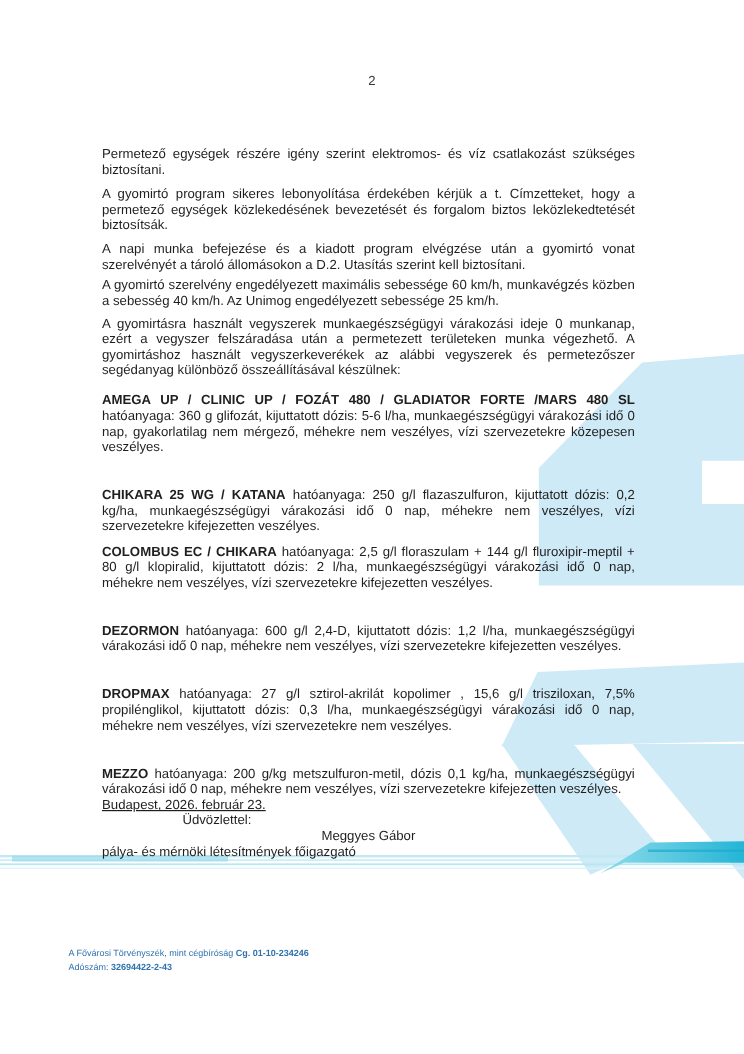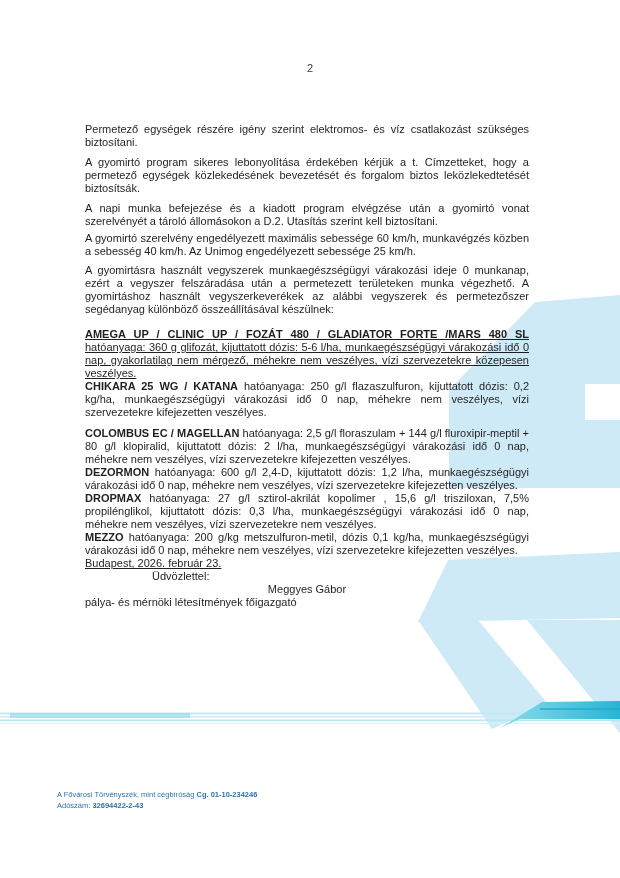--- a/index.html
+++ b/index.html
@@ -20,22 +20,22 @@
     text-align:center;font-size:11px;color:#3a3a3a;z-index:2;
   }
   .content{
     position:absolute;top:123px;left:85px;width:444px;z-index:2;
     font-size:11px;line-height:13px;
   }
   .content p{margin:0;text-align:justify;}
   p.p2,p.p3{margin-top:7px;}
   p.p4{margin-top:4px;}
   p.p5{margin-top:6px;}
-  p.chem{margin-top:0;}
-  p.chem-first{margin-top:12px;text-decoration:underline;}
+  p.chem{margin-top:27px;}
+  p.chem-first{margin-top:12px;}
   p.chem-colombus{margin-top:8px;}
   .chem b{font-weight:bold;}
   .date-line{margin-top:22px;text-align:left !important;text-decoration:underline;}
   .salutation{margin-top:14px;text-align:left !important;padding-left:67px;}
   .signer-name{margin-top:12px;text-align:center !important;}
   .signer-title{text-align:left;}
   .footer{
     position:absolute;left:57px;top:790px;z-index:2;
     font-size:7.5px;line-height:10.5px;color:#2f72ad;
   }
@@ -78,21 +78,21 @@
   <p class="p1">Permetező egységek részére igény szerint elektromos- és víz csatlakozást szükséges biztosítani.</p>
   <p class="p2">A gyomirtó program sikeres lebonyolítása érdekében kérjük a t. Címzetteket, hogy a permetező egységek közlekedésének bevezetését és forgalom biztos leközlekedtetését biztosítsák.</p>
   <p class="p3">A napi munka befejezése és a kiadott program elvégzése után a gyomirtó vonat szerelvényét a tároló állomásokon a D.2. Utasítás szerint kell biztosítani.</p>
   <p class="p4">A gyomirtó szerelvény engedélyezett maximális sebessége 60 km/h, munkavégzés közben a sebesség 40 km/h. Az Unimog engedélyezett sebessége 25 km/h.</p>
   <p class="p5">A gyomirtásra használt vegyszerek munkaegészségügyi várakozási ideje 0 munkanap, ezért a vegyszer felszáradása után a permetezett területeken munka végezhető. A gyomirtáshoz használt vegyszerkeverékek az alábbi vegyszerek és permetezőszer segédanyag különböző összeállításával készülnek:</p>
 
   <p class="chem chem-first"><b>AMEGA UP / CLINIC UP / FOZÁT 480 / GLADIATOR FORTE /MARS 480 SL</b><span> hatóanyaga: 360 g glifozát, kijuttatott dózis: 5-6 l/ha, munkaegészségügyi várakozási idő 0 nap, gyakorlatilag nem mérgező, méhekre nem veszélyes, vízi szervezetekre közepesen veszélyes.</span></p>
 
   <p class="chem"><b>CHIKARA 25 WG / KATANA</b><span> hatóanyaga: 250 g/l flazaszulfuron, kijuttatott dózis: 0,2 kg/ha, munkaegészségügyi várakozási idő 0 nap, méhekre nem veszélyes, vízi szervezetekre kifejezetten veszélyes.</span></p>
 
-  <p class="chem chem-colombus"><b>COLOMBUS EC / MAGELLAN</b><span> hatóanyaga: 2,5 g/l floraszulam + 144 g/l fluroxipir-meptil + 80 g/l klopiralid, kijuttatott dózis: 2 l/ha, munkaegészségügyi várakozási idő 0 nap, méhekre nem veszélyes, vízi szervezetekre kifejezetten veszélyes.</span></p>
+  <p class="chem chem-colombus"><b>COLOMBUS EC / CHIKARA</b><span> hatóanyaga: 2,5 g/l floraszulam + 144 g/l fluroxipir-meptil + 80 g/l klopiralid, kijuttatott dózis: 2 l/ha, munkaegészségügyi várakozási idő 0 nap, méhekre nem veszélyes, vízi szervezetekre kifejezetten veszélyes.</span></p>
 
   <p class="chem"><b>DEZORMON</b><span> hatóanyaga: 600 g/l 2,4-D, kijuttatott dózis: 1,2 l/ha, munkaegészségügyi várakozási idő 0 nap, méhekre nem veszélyes, vízi szervezetekre kifejezetten veszélyes.</span></p>
 
   <p class="chem"><b>DROPMAX</b><span> hatóanyaga: 27 g/l sztirol-akrilát kopolimer , 15,6 g/l trisziloxan, 7,5% propilénglikol, kijuttatott dózis: 0,3 l/ha, munkaegészségügyi várakozási idő 0 nap, méhekre nem veszélyes, vízi szervezetekre nem veszélyes.</span></p>
 
   <p class="chem"><b>MEZZO</b><span> hatóanyaga: 200 g/kg metszulfuron-metil, dózis 0,1 kg/ha, munkaegészségügyi várakozási idő 0 nap, méhekre nem veszélyes, vízi szervezetekre kifejezetten veszélyes.</span></p>
 
   <p class="date-line">Budapest, 2026. február 23.</p>
   <p class="salutation">Üdvözlettel:</p>
   <p class="signer-name">Meggyes Gábor</p>

